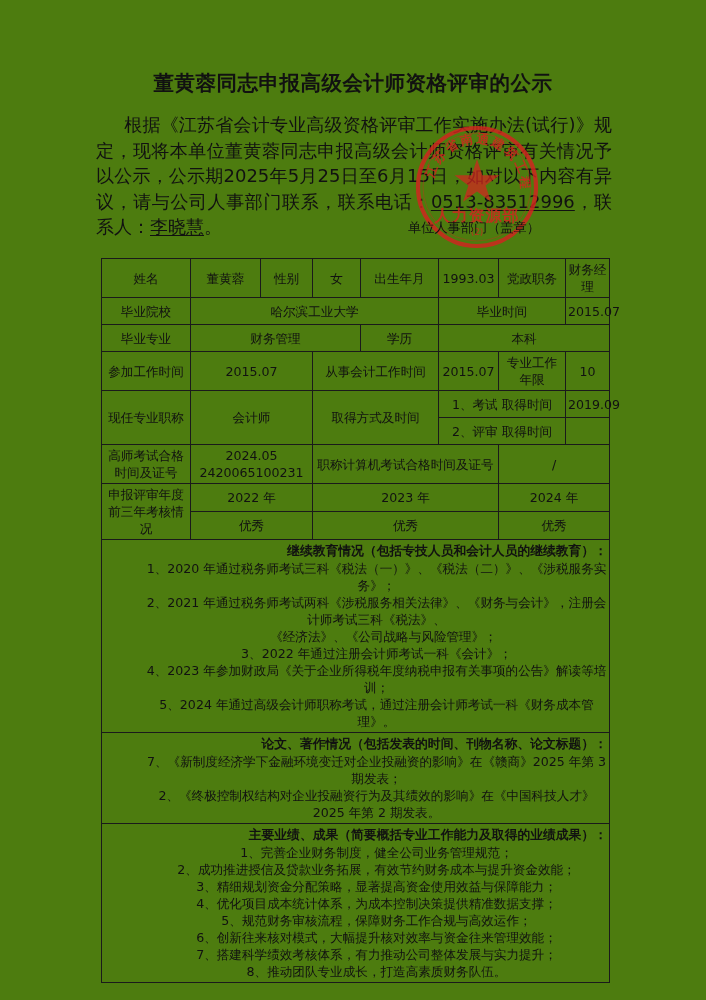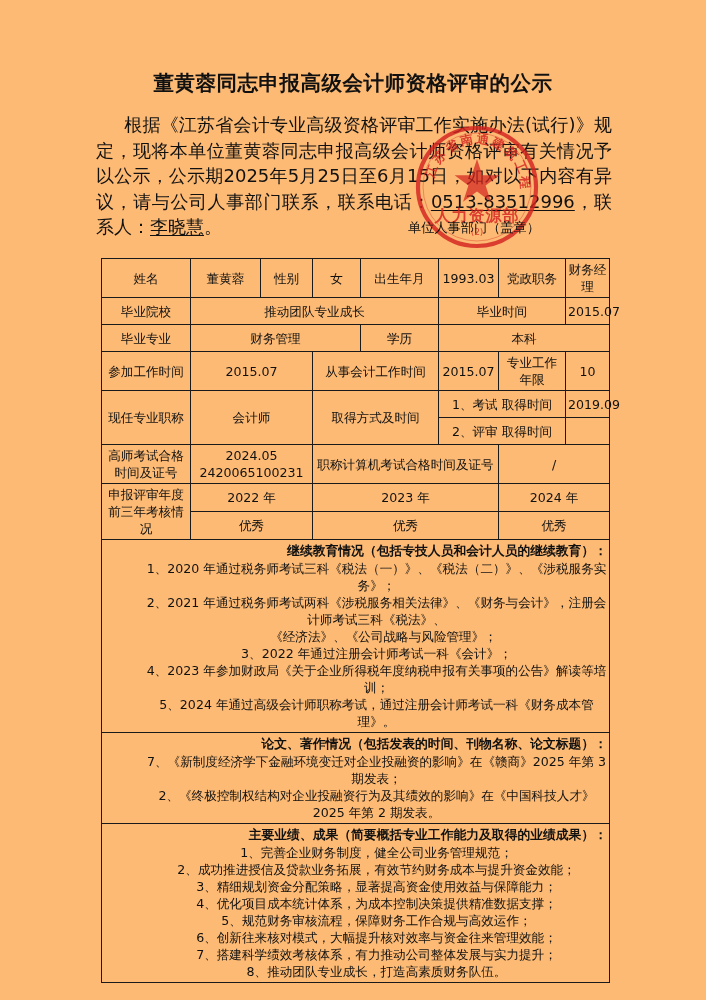--- a/index.html
+++ b/index.html
@@ -13,21 +13,21 @@
     position: relative;
     font-family: "DejaVu Sans", "Liberation Sans", sans-serif;
     color: #111111;
     overflow: hidden;
   }
   .page {
     position: absolute;
     left: 0; top: 0;
     width: 706px;
     height: 1000px;
-    background: #fdba74;
+    background: #4d7c0f;
     text-decoration: underline;
   }
 
   
   .doc-title {
     position: absolute;
     left: 0;
     top: 68px;
     width: 706px;
     text-align: center;
@@ -168,21 +168,21 @@
         <td class="tall2">性别</td>
         <td class="tall2">女</td>
         <td class="tall2">出生年月</td>
         <td class="tall2">1993.03</td>
         <td class="tall2">党政职务</td>
         <td class="tall2">财务经理</td>
       </tr>
 
       <tr>
         <td>毕业院校</td>
-        <td colspan="4">推动团队专业成长</td>
+        <td colspan="4">哈尔滨工业大学</td>
         <td colspan="2">毕业时间</td>
         <td>2015.07</td>
       </tr>
 
       <tr>
         <td>毕业专业</td>
         <td colspan="3">财务管理</td>
         <td>学历</td>
         <td colspan="3">本科</td>
       </tr>

